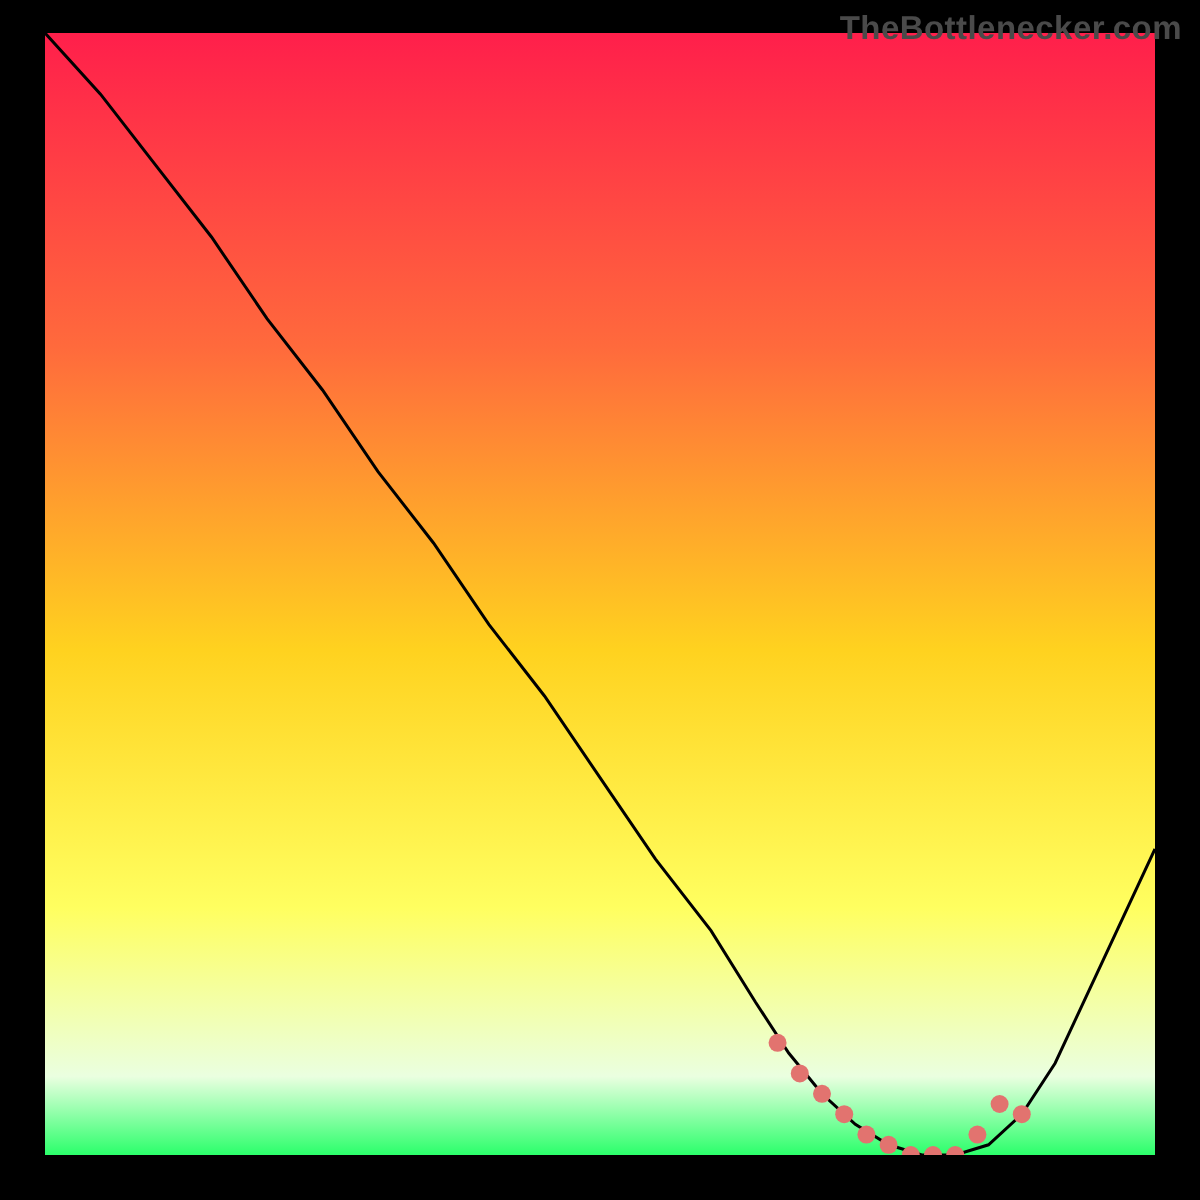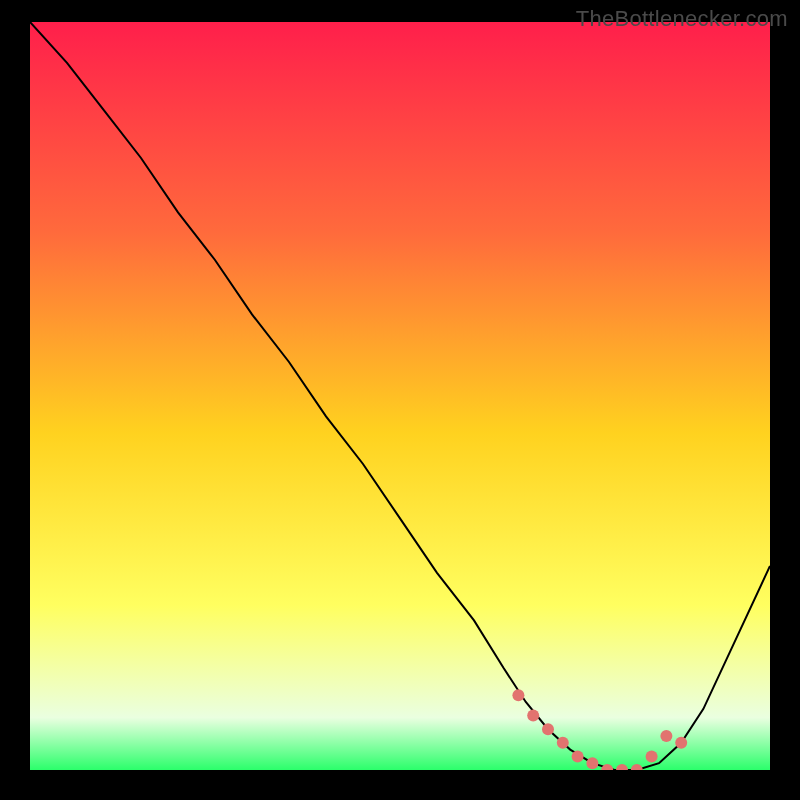--- a/index.html
+++ b/index.html
@@ -16,21 +16,21 @@
     width: 800px;
     height: 800px;
     background: #000;
   }
   .watermark {
     position: absolute;
     top: 6px;
     right: 12px;
     color: #4a4a4a;
     font-size: 22px;
-    font-weight: 400;
+    font-weight: 700;
     letter-spacing: 0.3px;
     z-index: 5;
   }
   .plot-wrap {
     position: absolute;
     left: 30px;
     top: 22px;
     width: 740px;
     height: 748px;
     background: #000;

